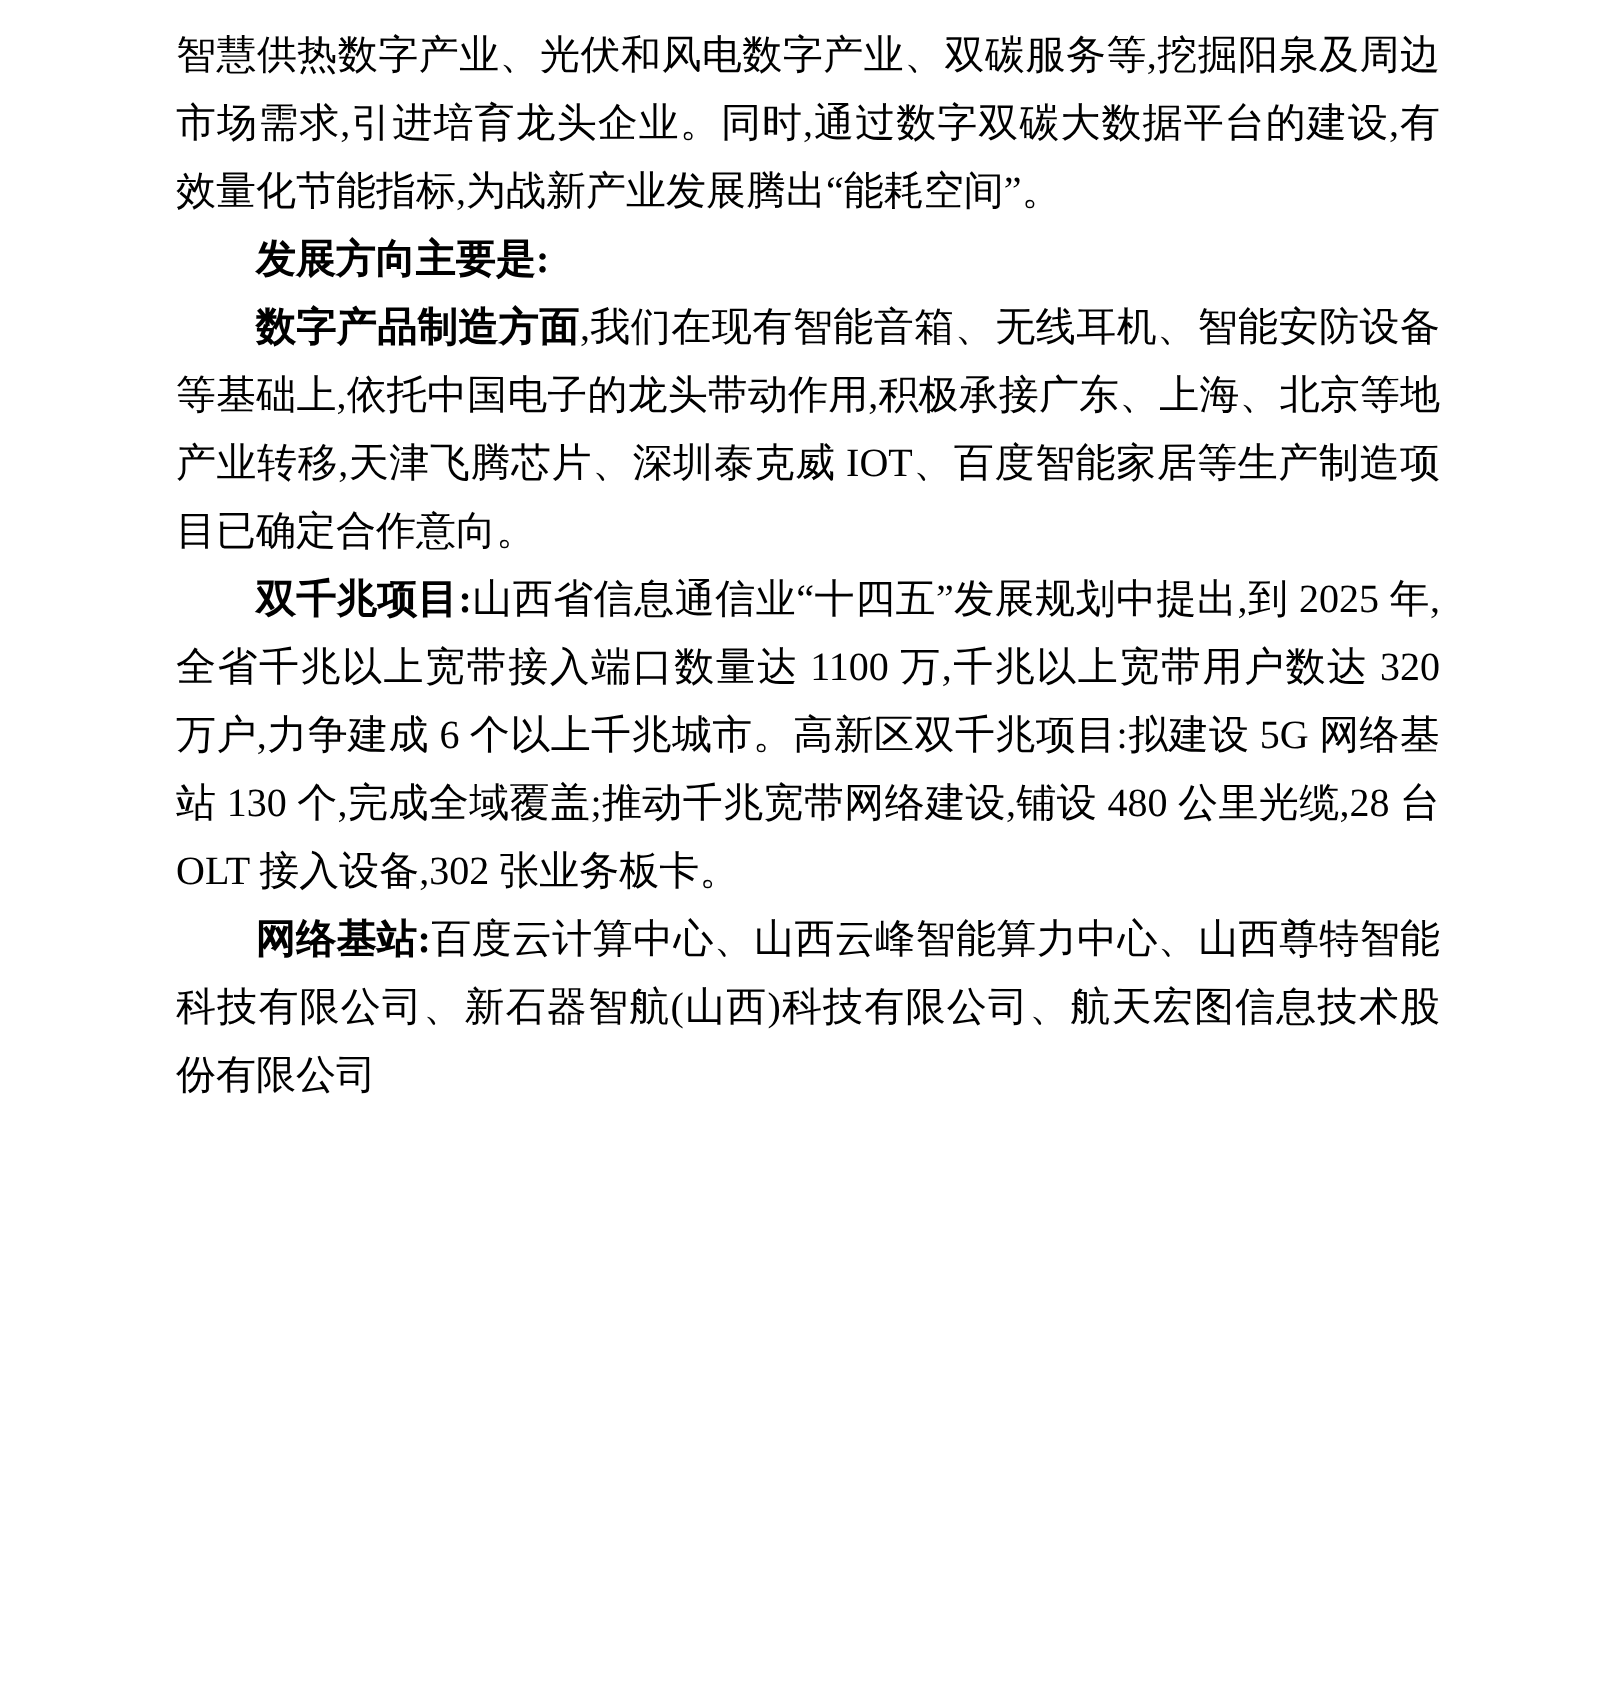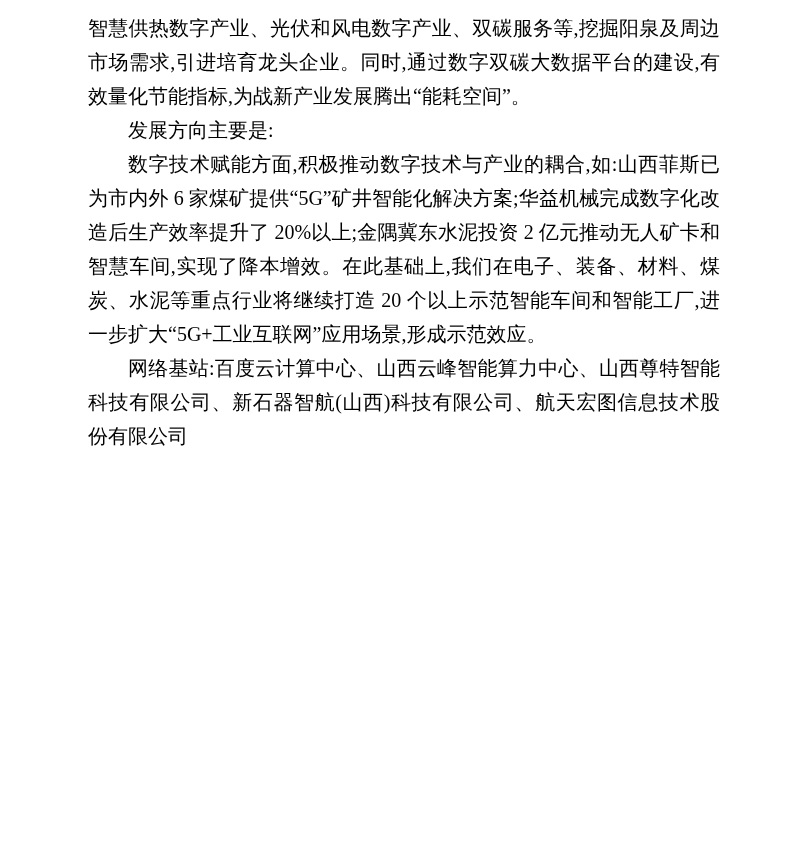--- a/index.html
+++ b/index.html
@@ -23,41 +23,44 @@
   }
   .page p {
     margin: 0;
     text-align: justify;
     text-justify: inter-ideograph;
   }
   .page p.indent {
     text-indent: 2em;
   }
   .b {
-    font-weight: 400;
+    font-weight: 700;
     margin-top: 44px;
   }
 </style>
 </head>
 <body>
 
 <div class="page">
 
   <p>
     <span>智慧供热数字产业、光伏和风电数字产业、双碳服务等,挖掘阳泉及周边市场需求,引进培育龙头企业。同时,通过数字双碳大数据平台的建设,有效量化节能指标,为战新产业发展腾出“能耗空间”。</span>
   </p>
 
   <p class="indent">
     <span class="b">发展方向主要是:</span>
   </p>
 
-
+  <p class="indent">
+    <span class="b">数字产品制造方面</span><span>,我们在现有智能音箱、无线耳机、智能安防设备等基础上,依托中国电子的龙头带动作用,积极承接广东、上海、北京等地产业转移,天津飞腾芯片、深圳泰克威 IOT、百度智能家居等生产制造项目已确定合作意向。</span>
+  </p>
 
 
   <p class="indent">
-    <span class="b">数字技术赋能方面</span><span>,积极推动数字技术与产业的耦合,如:山西菲斯已为市内外 6 家煤矿提供“5G”矿井智能化解决方案;华益机械完成数字化改造后生产效率提升了 20%以上;金隅冀东水泥投资 2 亿元推动无人矿卡和智慧车间,实现了降本增效。在此基础上,我们在电子、装备、材料、煤炭、水泥等重点行业将继续打造 20 个以上示范智能车间和智能工厂,进一步扩大“5G+工业互联网”应用场景,形成示范效应。</span>
+    <span class="b">双千兆项目:</span><span>山西省信息通信业“十四五”发展规划中提出,到 2025 年,全省千兆以上宽带接入端口数量达 1100 万,千兆以上宽带用户数达 320 万户,力争建成 6 个以上千兆城市。高新区双千兆项目:拟建设 5G 网络基站 130 个,完成全域覆盖;推动千兆宽带网络建设,铺设 480 公里光缆,28 台 OLT 接入设备,302 张业务板卡。</span>
   </p>
+
 
   <p class="indent">
     <span class="b">网络基站:</span><span>百度云计算中心、山西云峰智能算力中心、山西尊特智能科技有限公司、新石器智航(山西)科技有限公司、航天宏图信息技术股份有限公司</span>
   </p>
 
 </div>
 
 </body></html>

